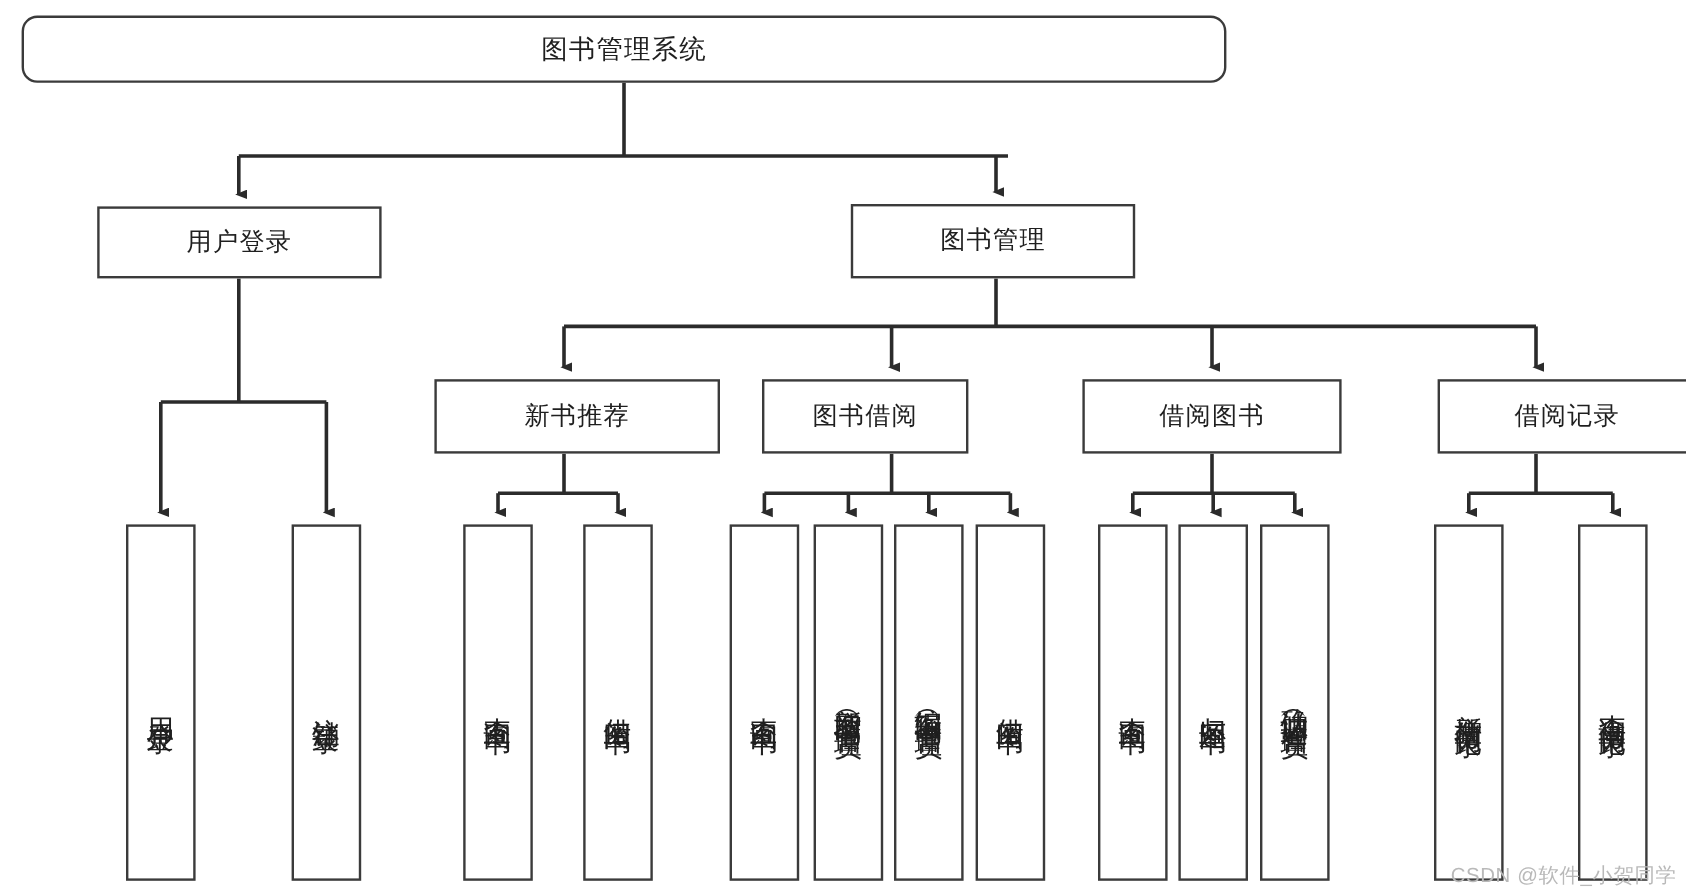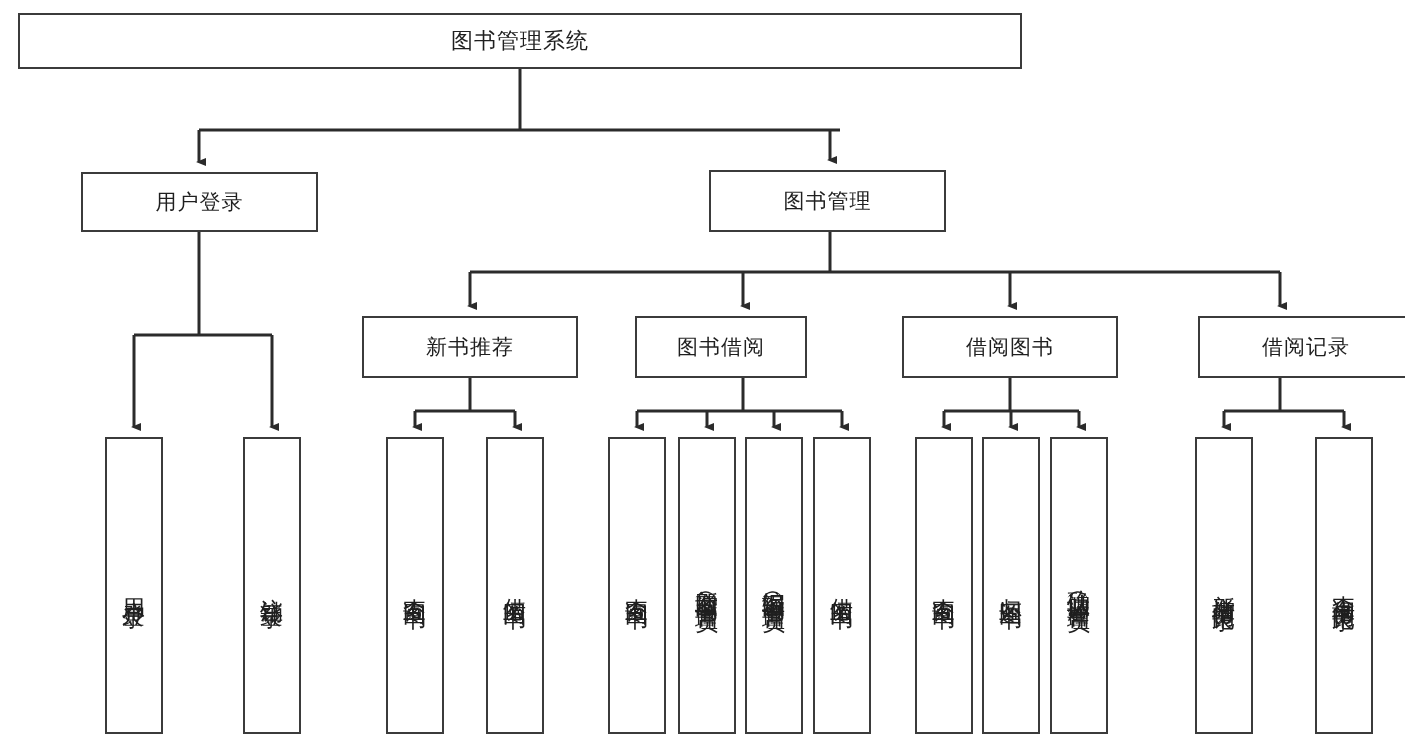--- a/index.html
+++ b/index.html
@@ -111,32 +111,32 @@
       <path d="M1011,411 L1011,427" marker-end="url(#arrow)"></path>
       <path d="M1079,411 L1079,427" marker-end="url(#arrow)"></path>
 
       <path d="M1280,378 L1280,411"></path>
       <path d="M1224,411 L1344,411"></path>
       <path d="M1224,411 L1224,427" marker-end="url(#arrow)"></path>
       <path d="M1344,411 L1344,427" marker-end="url(#arrow)"></path>
     </g>
   </svg>
 
-  <div class="node-box root" style="left:18px;top:13px;width:1004px;height:56px;">
+  <div class="node-box root" style="left:18px;top:13px;width:1004px;height:56px;border-radius:13px;">
     <span class="node-label">图书管理系统</span>
   </div>
 
   <div class="node-box" style="left:81px;top:172px;width:237px;height:60px;">
     <span class="node-label">用户登录</span>
   </div>
   <div class="node-box" style="left:709px;top:170px;width:237px;height:62px;">
     <span class="node-label">图书管理</span>
   </div>
 
-  <div class="node-box" style="left:362px;top:316px;width:216px;height:62px;">
+  <div class="node-box" style="left:362px;top:316px;width:238px;height:62px;">
     <span class="node-label">新书推荐</span>
   </div>
   <div class="node-box" style="left:635px;top:316px;width:172px;height:62px;">
     <span class="node-label">图书借阅</span>
   </div>
   <div class="node-box" style="left:902px;top:316px;width:216px;height:62px;">
     <span class="node-label">借阅图书</span>
   </div>
   <div class="node-box" style="left:1198px;top:316px;width:216px;height:62px;">
     <span class="node-label">借阅记录</span>
@@ -179,14 +179,15 @@
     <span class="leaf-label">确认归还（管理员）</span>
   </div>
 
   <div class="leaf-box" style="left:1195px;top:437px;width:58px;height:297px;">
     <span class="leaf-label">新增借阅记录</span>
   </div>
   <div class="leaf-box" style="left:1315px;top:437px;width:58px;height:297px;">
     <span class="leaf-label">查询借阅记录</span>
   </div>
 
+  <div class="watermark">CSDN @软件_小贺同学</div>
 
 </div>
 
 </body></html>

